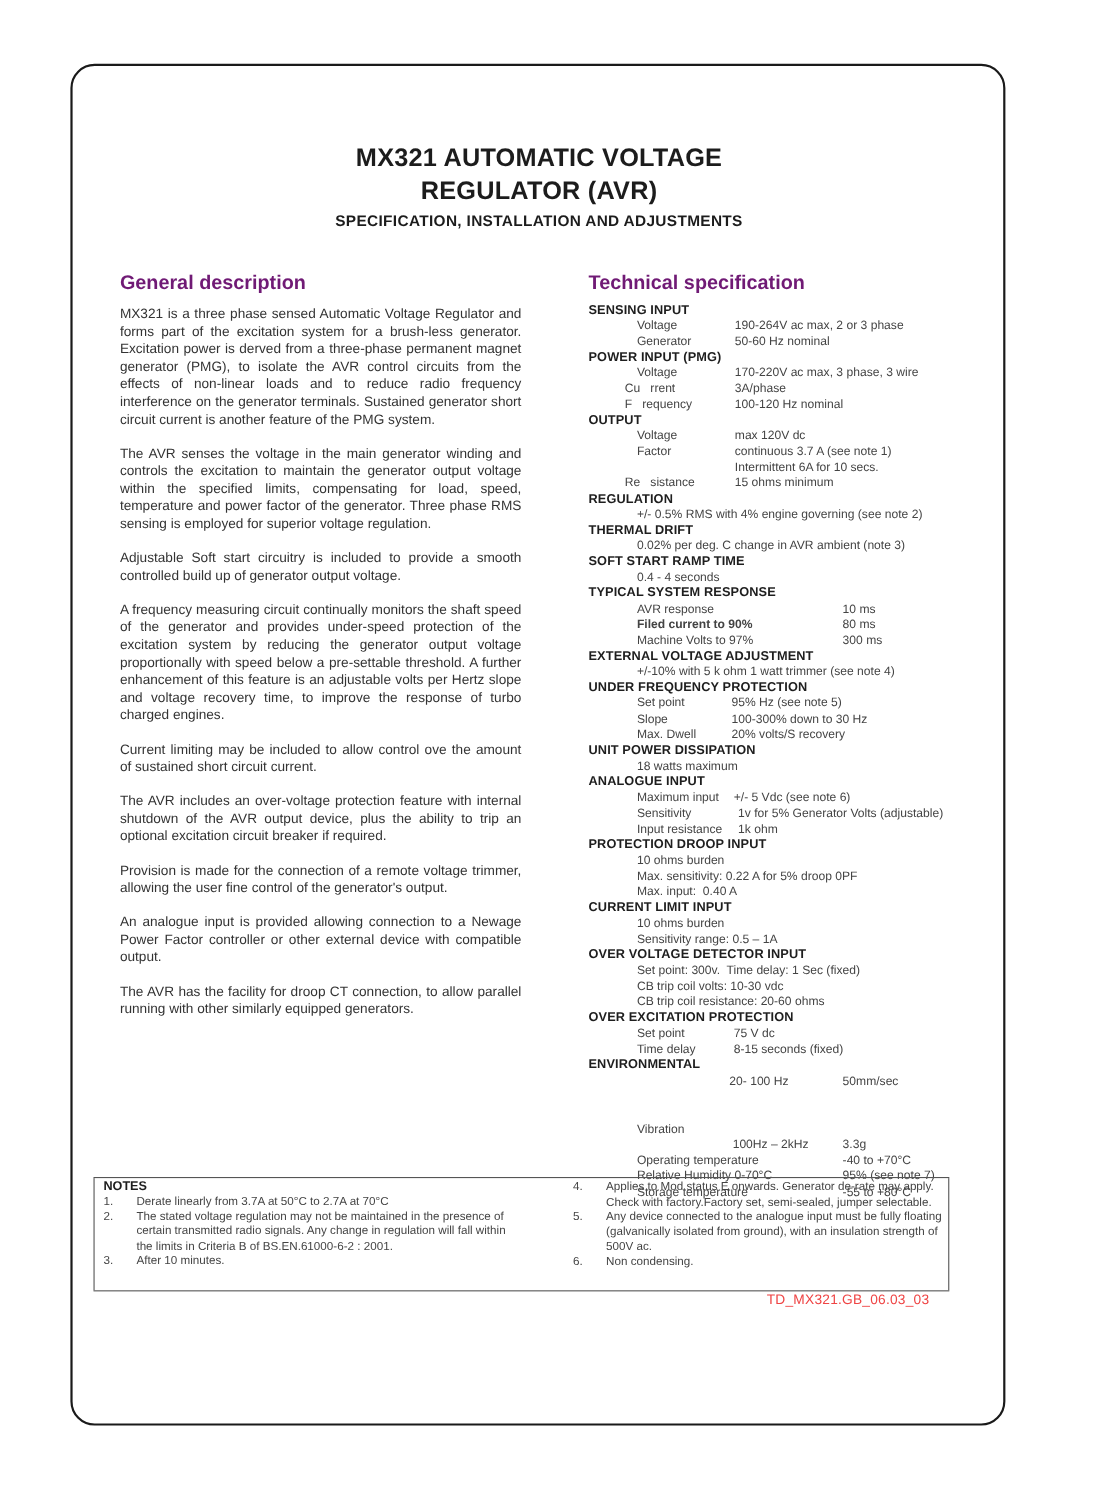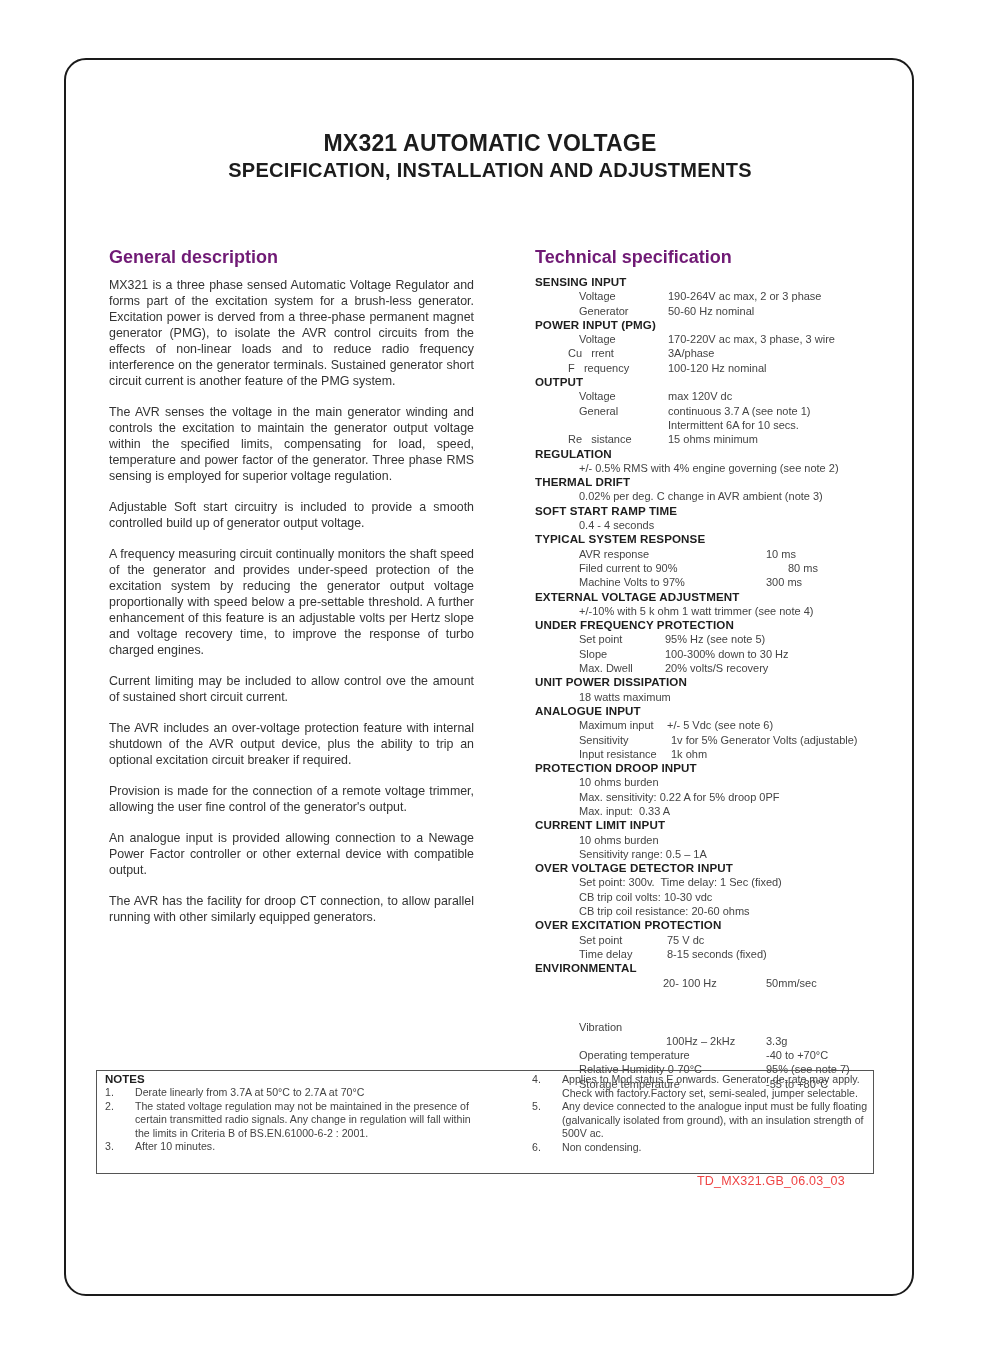--- a/index.html
+++ b/index.html
@@ -33,21 +33,21 @@
       text-align: center;
       color: #1c1c1c;
     }
     .title-line1, .title-line2 {
       font-size: 23px;
       font-weight: bold;
       line-height: 30px;
       letter-spacing: 0.2px;
     }
     .title-line3 {
-      font-size: 20px;
+      font-size: 14px;
       font-weight: bold;
       line-height: 24px;
       letter-spacing: 0.3px;
       margin-top: 0px;
     }
     .col-left {
       position: absolute;
       left: 109px;
       top: 246px;
       width: 365px;
@@ -86,21 +86,21 @@
       line-height: 14.3px;
       color: #444;
       padding-left: 44px;
     }
     .spec-row.indent-small { padding-left: 33px; }
     .spec-row .lbl { width: 89px; flex: none; white-space: pre; }
     .spec-row .val { flex: 1; white-space: pre; }
 
     .notes-box {
       position: absolute;
-      left: 96px;
+      left: 85px;
       top: 1070px;
       width: 778px;
       height: 104px;
       border-top: 1px solid #555;
       border-bottom: 1px solid #555;
       box-sizing: border-box;
     }
     .notes-left {
       position: absolute;
       left: 0;
@@ -144,20 +144,21 @@
       letter-spacing: 0.2px;
     }
   </style>
 </head>
 <body>
 
 <div class="frame"></div>
 
 <div class="title-block">
   <div class="title-line1">MX321 AUTOMATIC VOLTAGE</div>
+  <div class="title-line2">REGULATOR (AVR)</div>
   <div class="title-line3">SPECIFICATION, INSTALLATION AND ADJUSTMENTS</div>
 </div>
 
 <div class="col-left">
   <h2 class="section-heading">General description</h2>
   <p class="para">MX321 is a three phase sensed Automatic Voltage Regulator and forms part of the excitation system for a brush-less generator. Excitation power is derved from a three-phase permanent magnet generator (PMG), to isolate the AVR control circuits from the effects of non-linear loads and to reduce radio frequency interference on the generator terminals. Sustained generator short circuit current is another feature of the PMG system.</p>
   <p class="para">The AVR senses the voltage in the main generator winding and controls the excitation to maintain the generator output voltage within the specified limits, compensating for load, speed, temperature and power factor of the generator. Three phase RMS sensing is employed for superior voltage regulation.</p>
   <p class="para">Adjustable Soft start circuitry is included to provide a smooth controlled build up of generator output voltage.</p>
   <p class="para">A frequency measuring circuit continually monitors the shaft speed of the generator and provides under-speed protection of the excitation system by reducing the generator output voltage proportionally with speed below a pre-settable threshold. A further enhancement of this feature is an adjustable volts per Hertz slope and voltage recovery time, to improve the response of turbo charged engines.</p>
   <p class="para">Current limiting may be included to allow control ove  the amount of sustained short circuit current.</p>
@@ -198,21 +199,21 @@
     </div>
   </div>
 
   <div class="spec-group">
     <div class="spec-head">OUTPUT</div>
     <div class="spec-row">
       <span class="lbl">Voltage</span>
       <span class="val">max 120V dc</span>
     </div>
     <div class="spec-row">
-      <span class="lbl">General</span>
+      <span class="lbl">Factor</span>
       <span class="val">continuous 3.7 A (see note 1)</span>
     </div>
     <div class="spec-row">
       <span class="lbl"></span>
       <span class="val">Intermittent 6A for 10 secs.</span>
     </div>
     <div class="spec-row indent-small">
       <span class="lbl" style="width:100px;">Re   sistance</span>
       <span class="val">15 ohms minimum</span>
     </div>
@@ -239,21 +240,21 @@
     </div>
   </div>
 
   <div class="spec-group">
     <div class="spec-head">TYPICAL SYSTEM RESPONSE</div>
     <div class="spec-row">
       <span class="lbl" style="width:187px;">AVR response</span>
       <span class="val">10 ms</span>
     </div>
     <div class="spec-row">
-      <span class="lbl" style="width:209px;">Filed current to 90%</span>
+      <span class="lbl" style="width:187px;font-weight:bold;">Filed current to 90%</span>
       <span class="val">80 ms</span>
     </div>
     <div class="spec-row">
       <span class="lbl" style="width:187px;">Machine Volts to 97%</span>
       <span class="val">300 ms</span>
     </div>
   </div>
 
   <div class="spec-group">
     <div class="spec-head">EXTERNAL VOLTAGE ADJUSTMENT</div>
@@ -303,21 +304,21 @@
 
   <div class="spec-group">
     <div class="spec-head">PROTECTION DROOP INPUT</div>
     <div class="spec-row">
         <span class="val">10 ohms burden</span>
       </div>
     <div class="spec-row">
         <span class="val">Max. sensitivity: 0.22 A for 5% droop 0PF</span>
       </div>
     <div class="spec-row">
-        <span class="val">Max. input:  0.33 A</span>
+        <span class="val">Max. input:  0.40 A</span>
       </div>
   </div>
 
   <div class="spec-group">
     <div class="spec-head">CURRENT LIMIT INPUT</div>
     <div class="spec-row">
         <span class="val">10 ohms burden</span>
       </div>
     <div class="spec-row">
         <span class="val">Sensitivity range: 0.5 – 1A</span>

